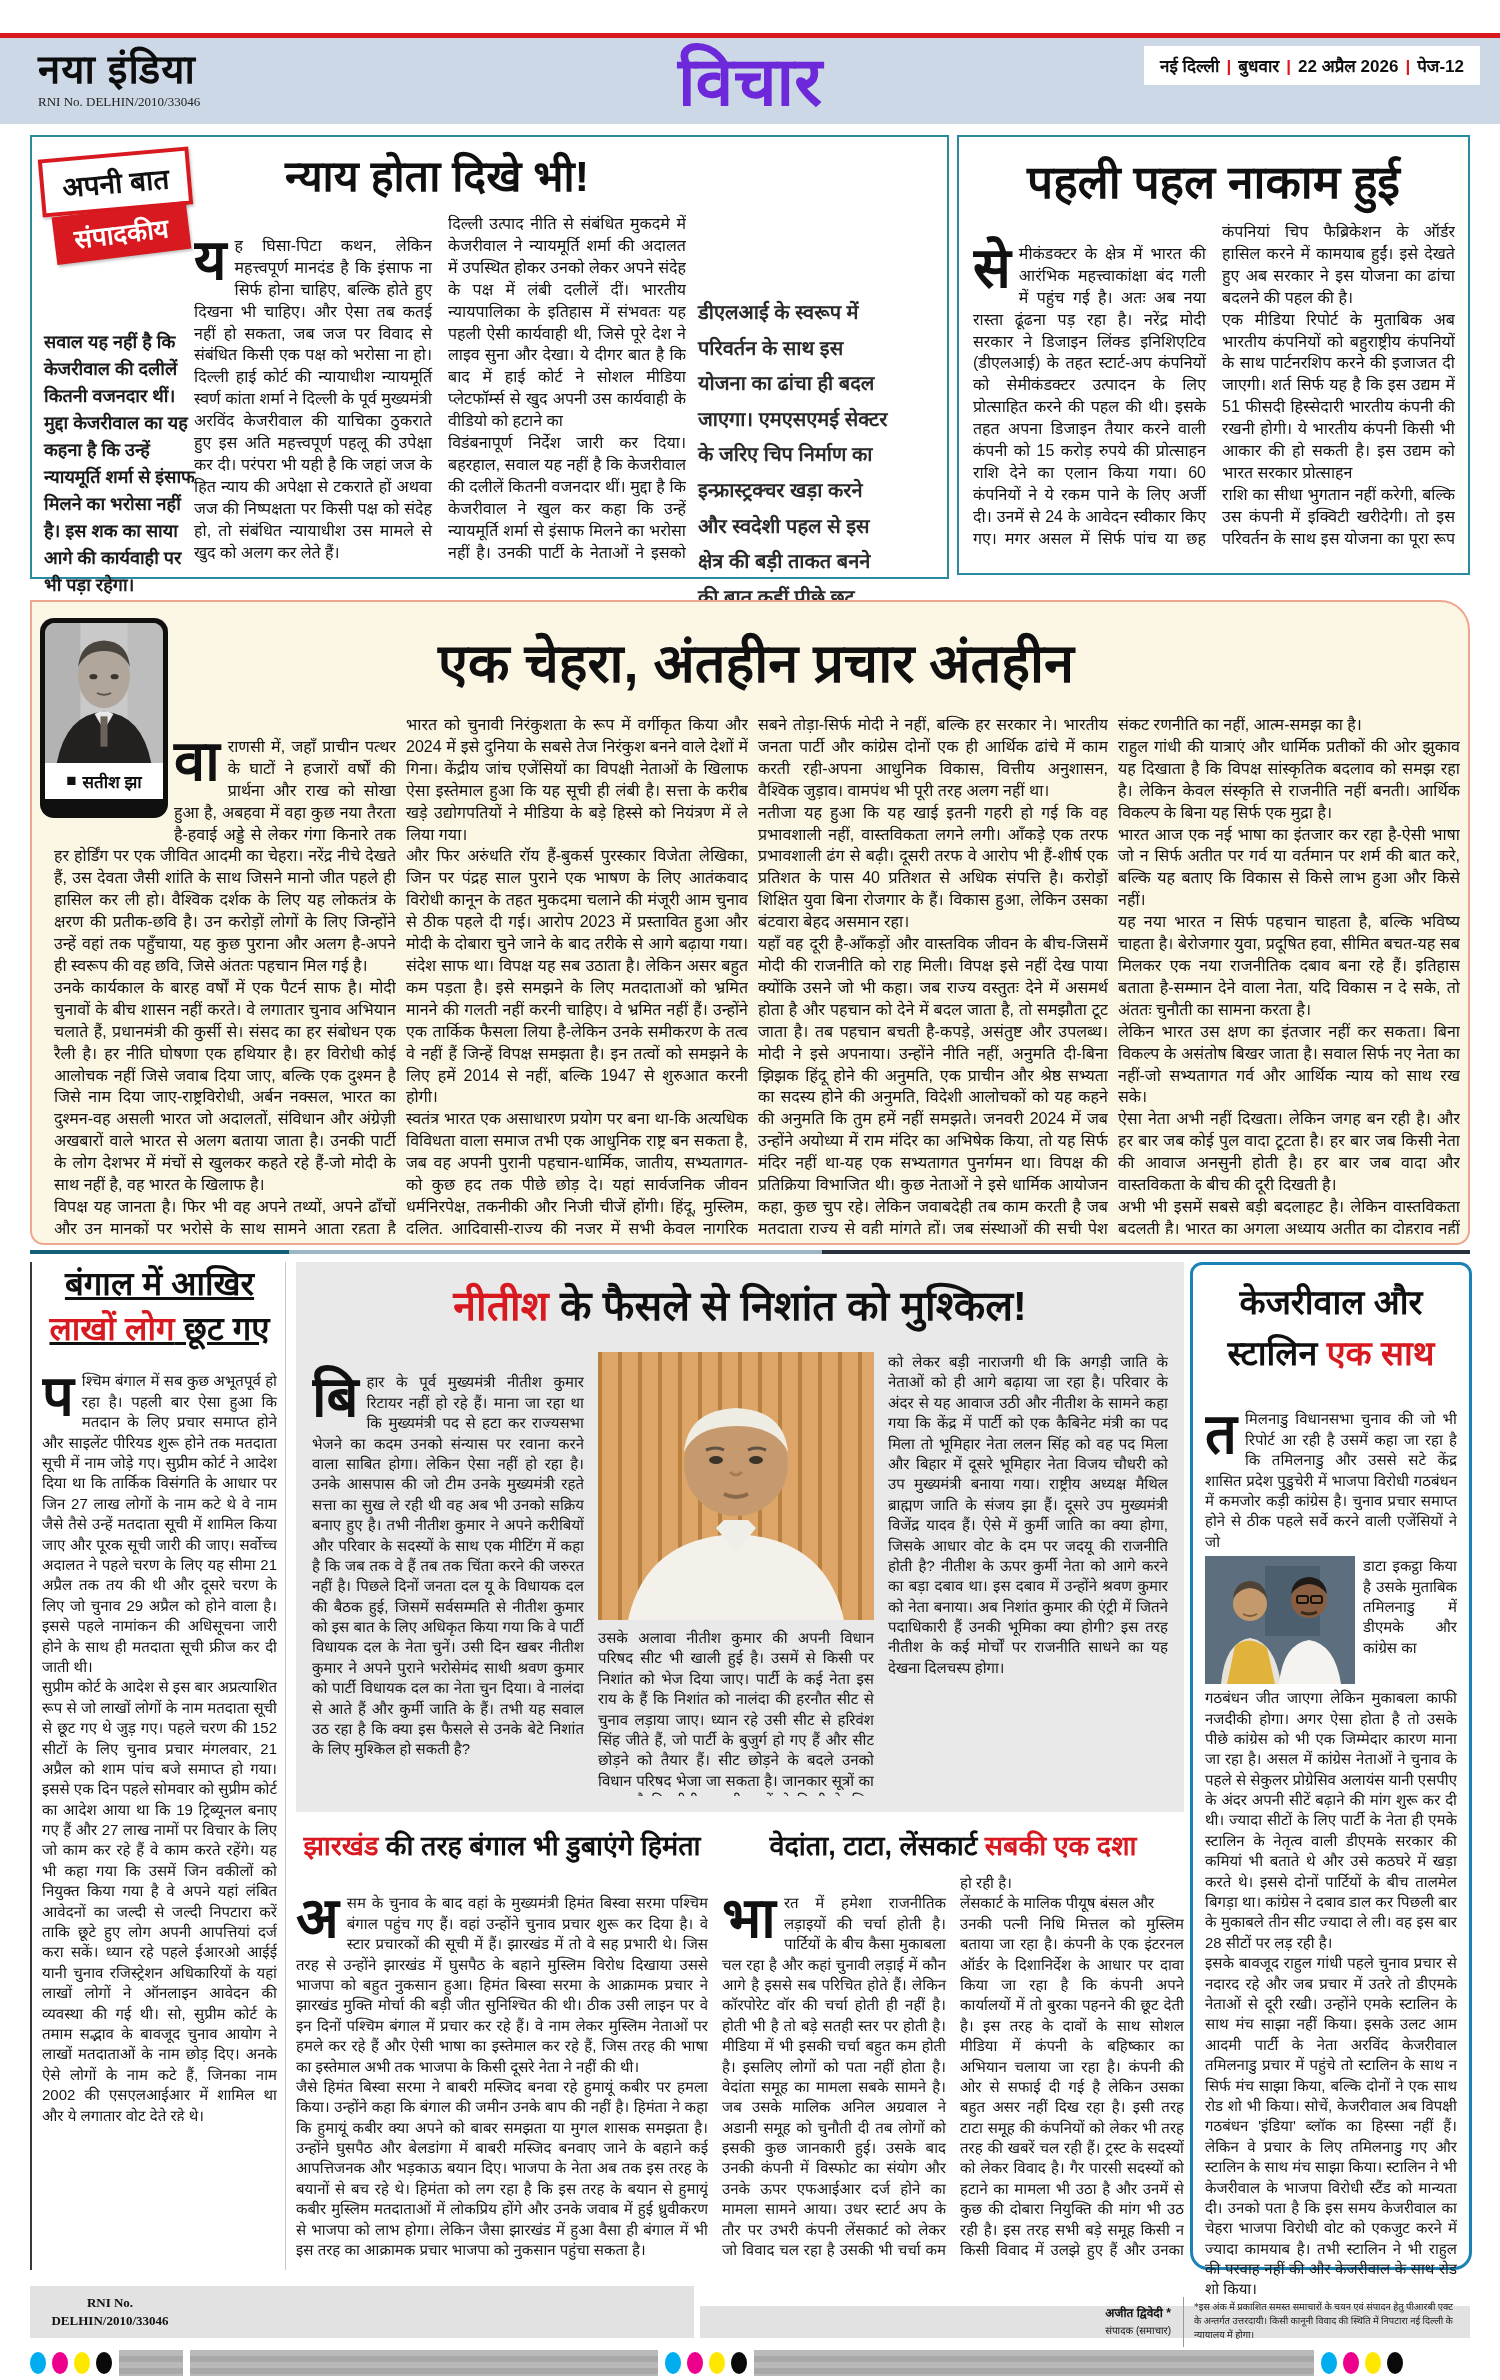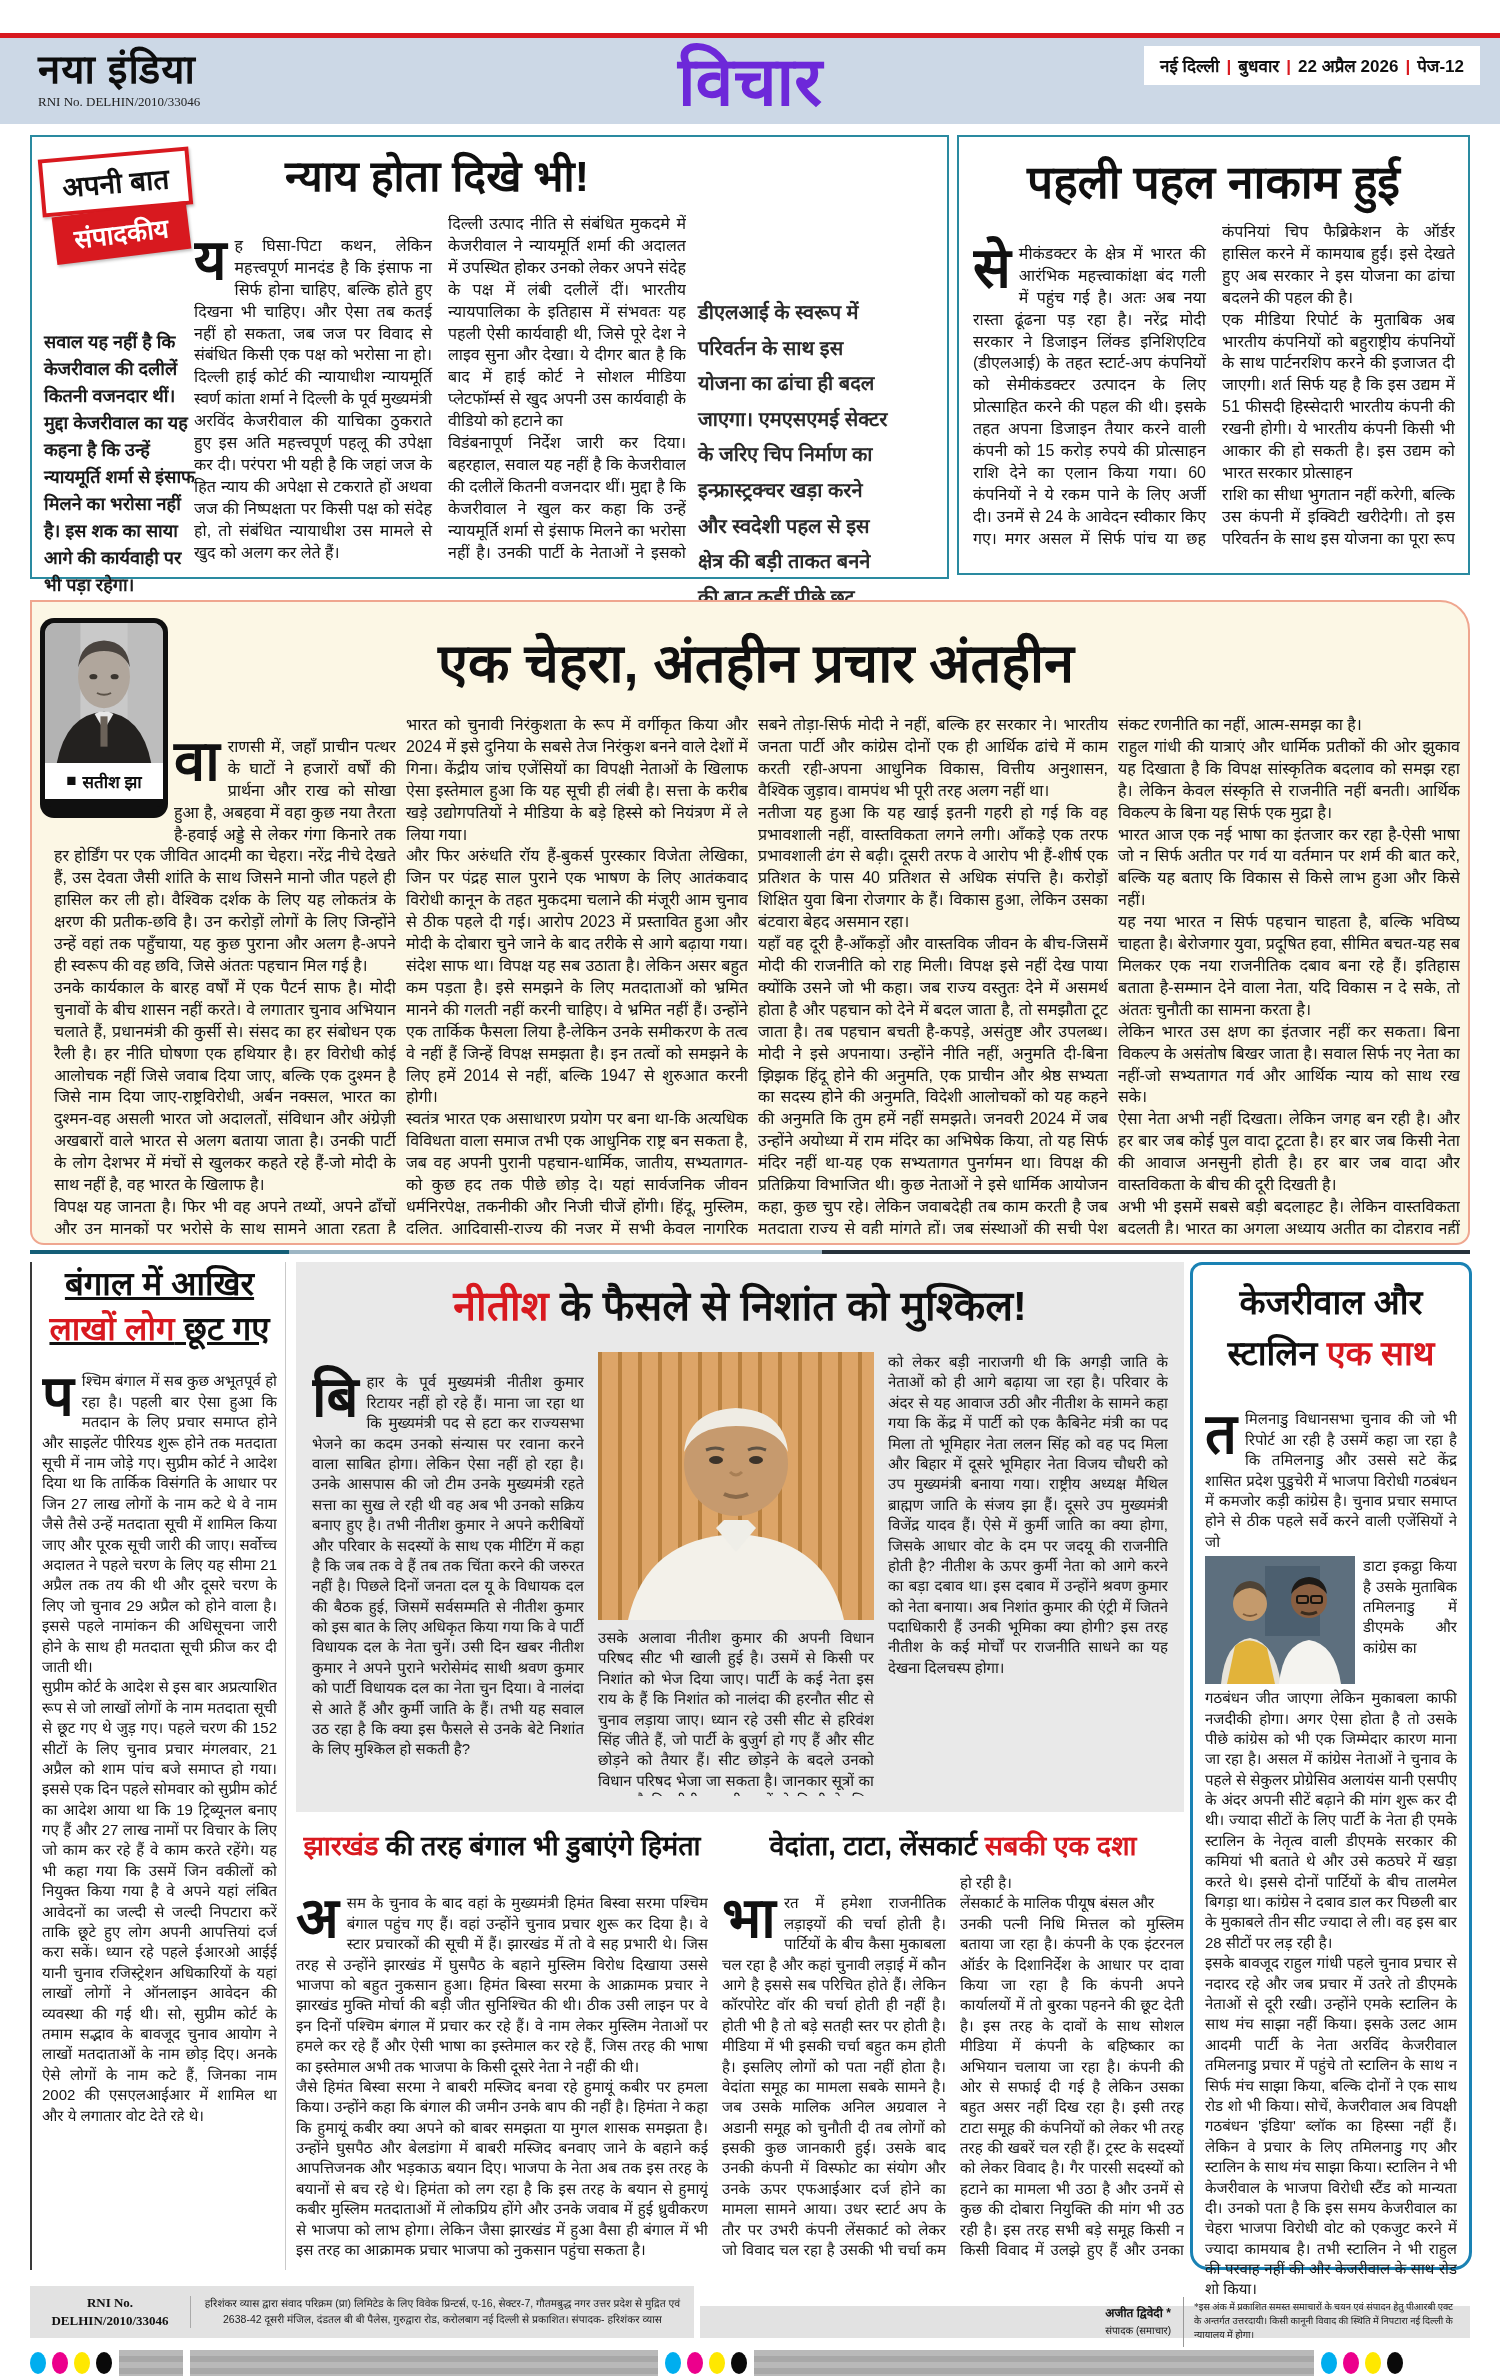--- a/index.html
+++ b/index.html
@@ -275,21 +275,20 @@
     <div class="small-body"><span>गठबंधन जीत जाएगा लेकिन मुकाबला काफी नजदीकी होगा। अगर ऐसा होता है तो उसके पीछे कांग्रेस को भी एक जिम्मेदार कारण माना जा रहा है। असल में कांग्रेस नेताओं ने चुनाव के पहले से सेकुलर प्रोग्रेसिव अलायंस यानी एसपीए के अंदर अपनी सीटें बढ़ाने की मांग शुरू कर दी थी। ज्यादा सीटों के लिए पार्टी के नेता ही एमके स्टालिन के नेतृत्व वाली डीएमके सरकार की कमियां भी बताते थे और उसे कठघरे में खड़ा करते थे। इससे दोनों पार्टियों के बीच तालमेल बिगड़ा था। कांग्रेस ने दबाव डाल कर पिछली बार के मुकाबले तीन सीट ज्यादा ले ली। वह इस बार 28 सीटों पर लड़ रही है।
 इसके बावजूद राहुल गांधी पहले चुनाव प्रचार से नदारद रहे और जब प्रचार में उतरे तो डीएमके नेताओं से दूरी रखी। उन्होंने एमके स्टालिन के साथ मंच साझा नहीं किया। इसके उलट आम आदमी पार्टी के नेता अरविंद केजरीवाल तमिलनाडु प्रचार में पहुंचे तो स्टालिन के साथ न सिर्फ मंच साझा किया, बल्कि दोनों ने एक साथ रोड शो भी किया। सोचें, केजरीवाल अब विपक्षी गठबंधन 'इंडिया' ब्लॉक का हिस्सा नहीं हैं। लेकिन वे प्रचार के लिए तमिलनाडु गए और स्टालिन के साथ मंच साझा किया। स्टालिन ने भी केजरीवाल के भाजपा विरोधी स्टैंड को मान्यता दी। उनको पता है कि इस समय केजरीवाल का चेहरा भाजपा विरोधी वोट को एकजुट करने में ज्यादा कामयाब है। तभी स्टालिन ने भी राहुल की परवाह नहीं की और केजरीवाल के साथ रोड शो किया।</span></div>
   </div>
 
   <div class="footer-band">
     <div class="f-gray f-left">
       <div class="f-rni">
         <span>RNI No.</span><br>
         <span>DELHIN/2010/33046</span>
       </div>
-      <div class="f-imprint">हरिशंकर व्यास द्वारा संवाद परिक्रम (प्रा) लिमिटेड के लिए विवेक प्रिन्टर्स, ए-16, सेक्टर-7, गौतमबुद्ध नगर उत्तर प्रदेश से मुद्रित एवं 2638-42 दूसरी मंजिल, दंडतल बी बी पैलेस, गुरुद्वारा रोड, करोलबाग नई दिल्ली से प्रकाशित। संपादक- हरिशंकर व्यास</div>
     </div>
     <div class="f-spacer"></div>
     <div class="f-gray f-right">
       <div class="f-editor">
         <span>अजीत द्विवेदी *</span><br>
         <span class="role">संपादक (समाचार)</span>
       </div>
       <div class="f-disclaimer">*इस अंक में प्रकाशित समस्त समाचारों के चयन एवं संपादन हेतु पीआरबी एक्ट के अन्तर्गत उत्तरदायी। किसी कानूनी विवाद की स्थिति में निपटारा नई दिल्ली के न्यायालय में होगा।</div>
     </div>
   </div>

